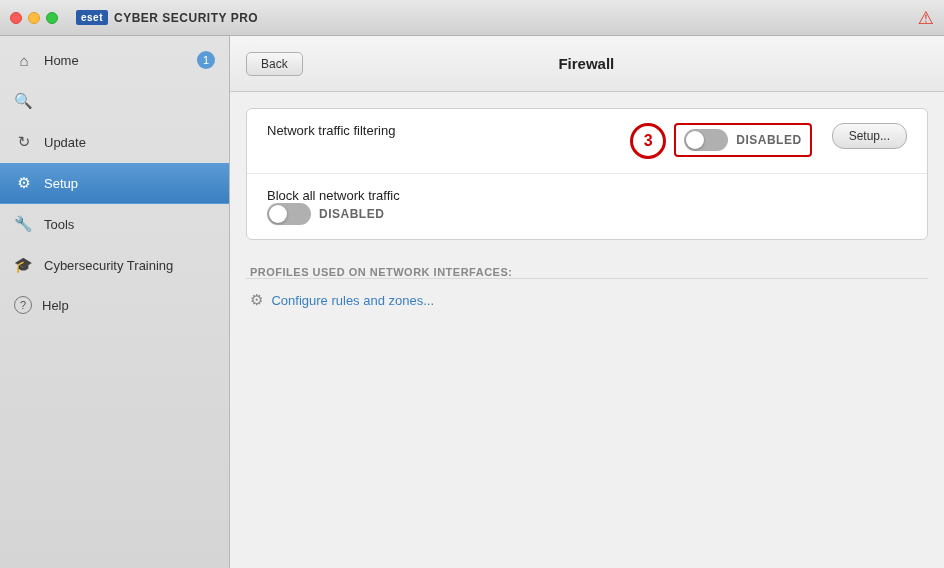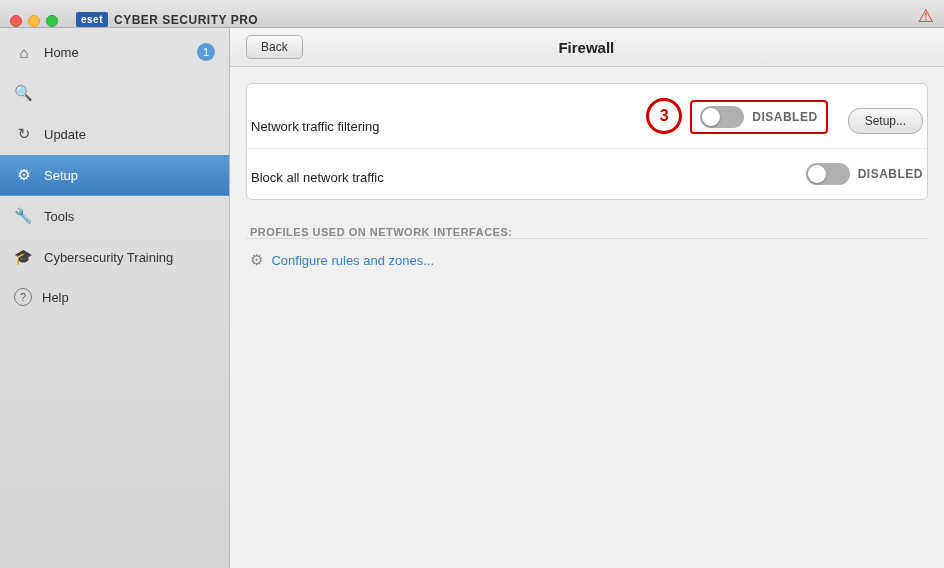--- a/index.html
+++ b/index.html
@@ -8,25 +8,25 @@
       height: 568px;
       font-family: -apple-system, "Helvetica Neue", Arial, sans-serif;
       background: #c8c8c8;
       display: flex;
       flex-direction: column;
       overflow: hidden;
     }
 
     
     .titlebar {
-      height: 28px;
+      height: 36px;
       background: linear-gradient(180deg, #e8e8e8 0%, #d0d0d0 100%);
       border-bottom: 1px solid #b0b0b0;
       display: flex;
-      align-items: flex-end;
+      align-items: center;
       padding: 0 10px;
       gap: 8px;
     }
     .traffic-lights {
       display: flex;
       gap: 6px;
       align-items: center;
     }
     .traffic-light {
       width: 12px;
@@ -124,21 +124,21 @@
     }
 
     
     .content {
       flex: 1;
       background: #f0f0f0;
       display: flex;
       flex-direction: column;
     }
     .content-header {
-      height: 39px;
+      height: 56px;
       background: linear-gradient(180deg, #f5f5f5 0%, #e8e8e8 100%);
       border-bottom: 1px solid #c8c8c8;
       display: flex;
       align-items: center;
       padding: 0 16px;
       gap: 12px;
     }
     .back-button {
       background: linear-gradient(180deg, #f8f8f8 0%, #e0e0e0 100%);
       border: 1px solid #b0b0b0;
@@ -160,25 +160,25 @@
     
     .firewall-panel {
       margin: 16px;
       background: white;
       border: 1px solid #d0d0d0;
       border-radius: 6px;
       overflow: hidden;
     }
     .firewall-row {
       display: flex;
-      align-items: flex-end;
-      padding: 14px 4px;
+      align-items: flex-start;
+      padding: 14px 20px;
       border-bottom: 1px solid #e8e8e8;
     }
-    .firewall-row:last-child { border-bottom: none; }
+    .firewall-row:last-child { border-bottom: none; flex-direction: column; }
     .firewall-row-label {
       font-size: 13px;
       color: #222;
       flex: 1;
     }
 
     
     .toggle-container {
       display: flex;
       align-items: center;

